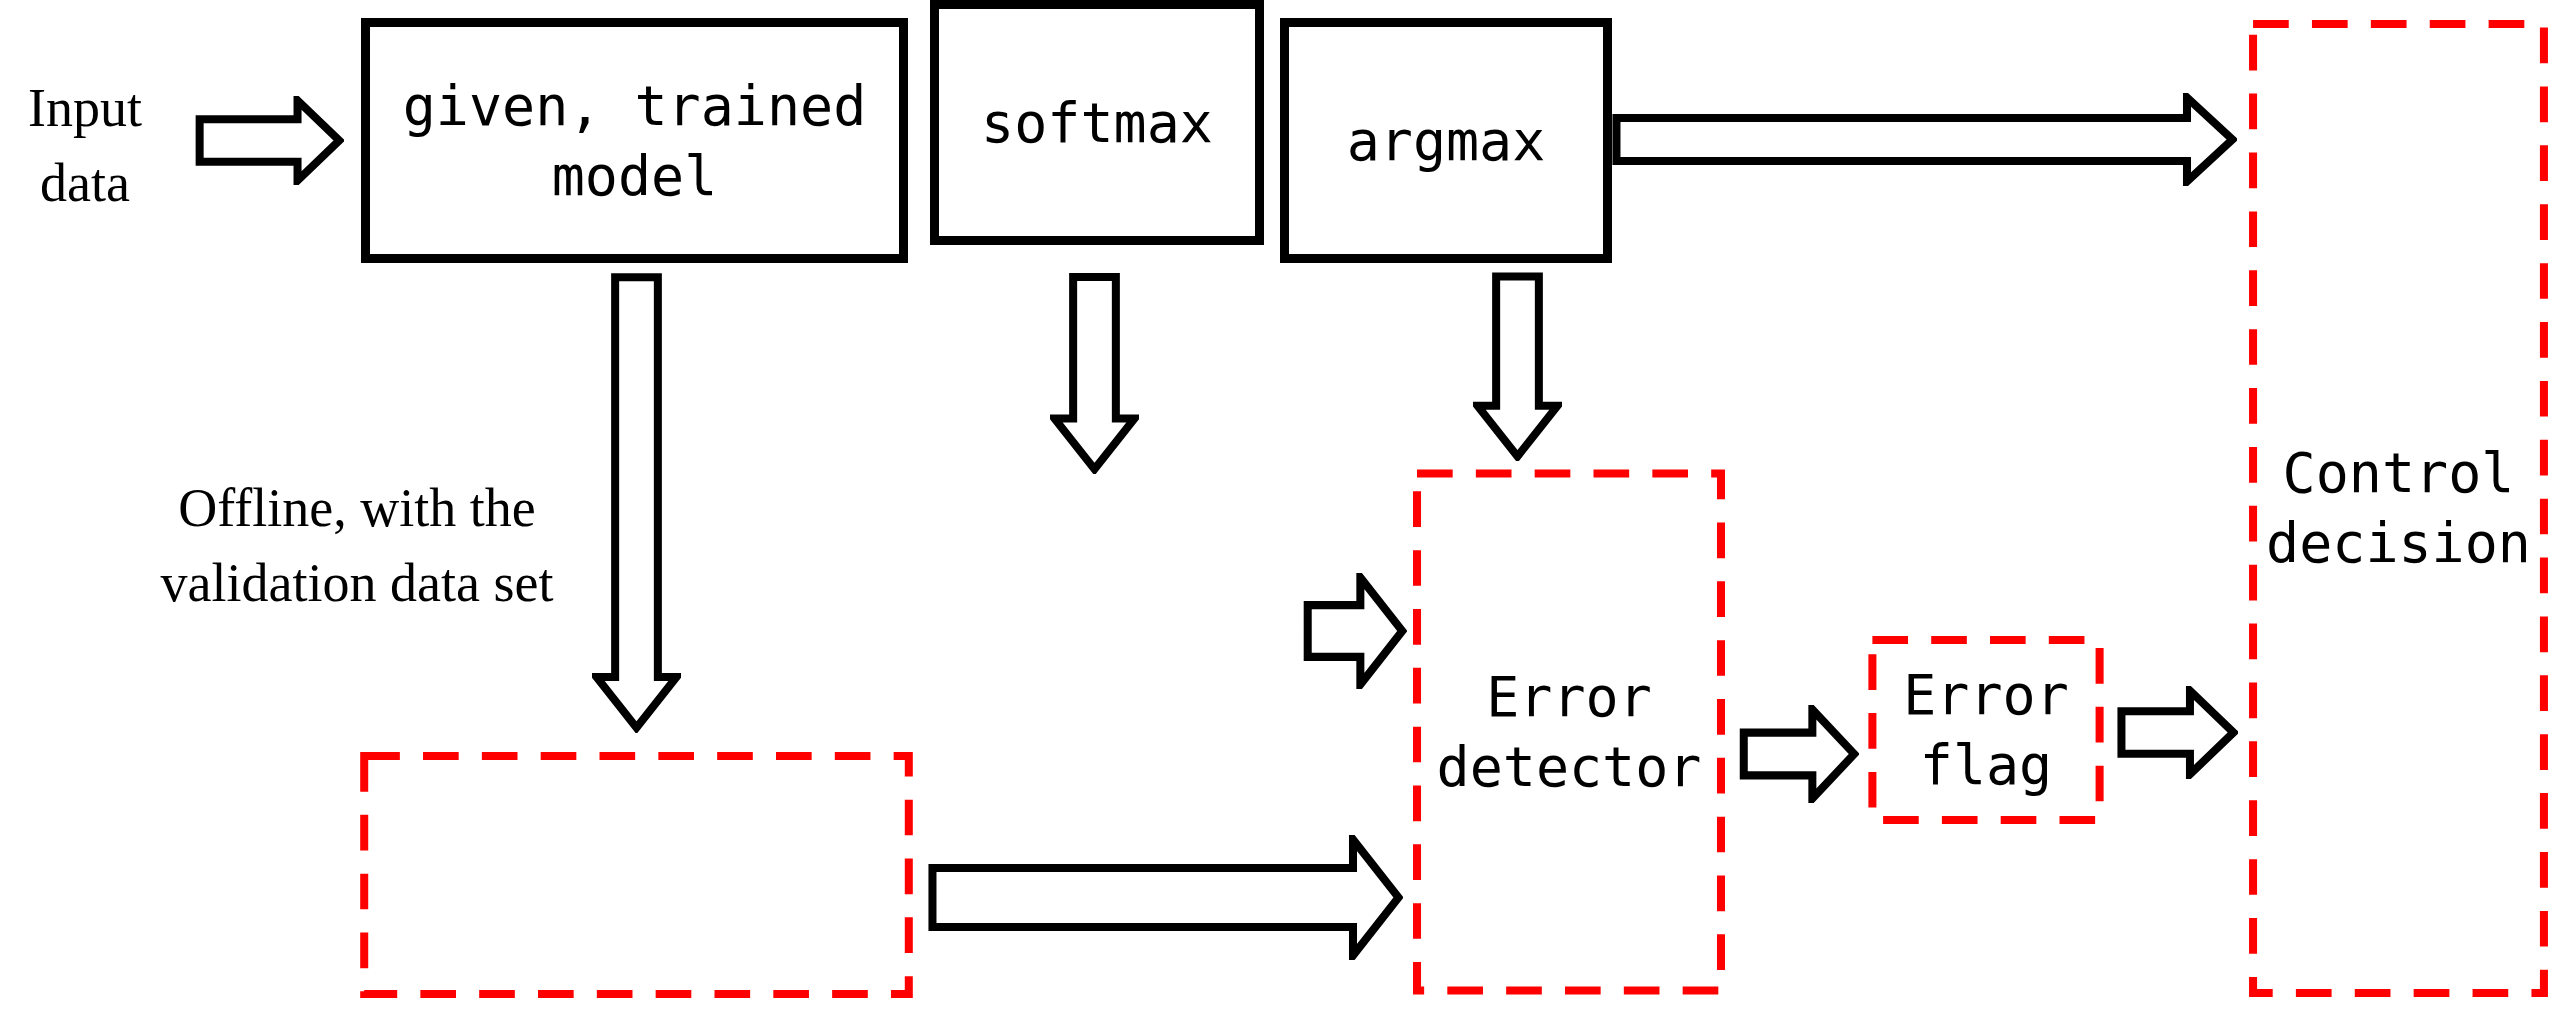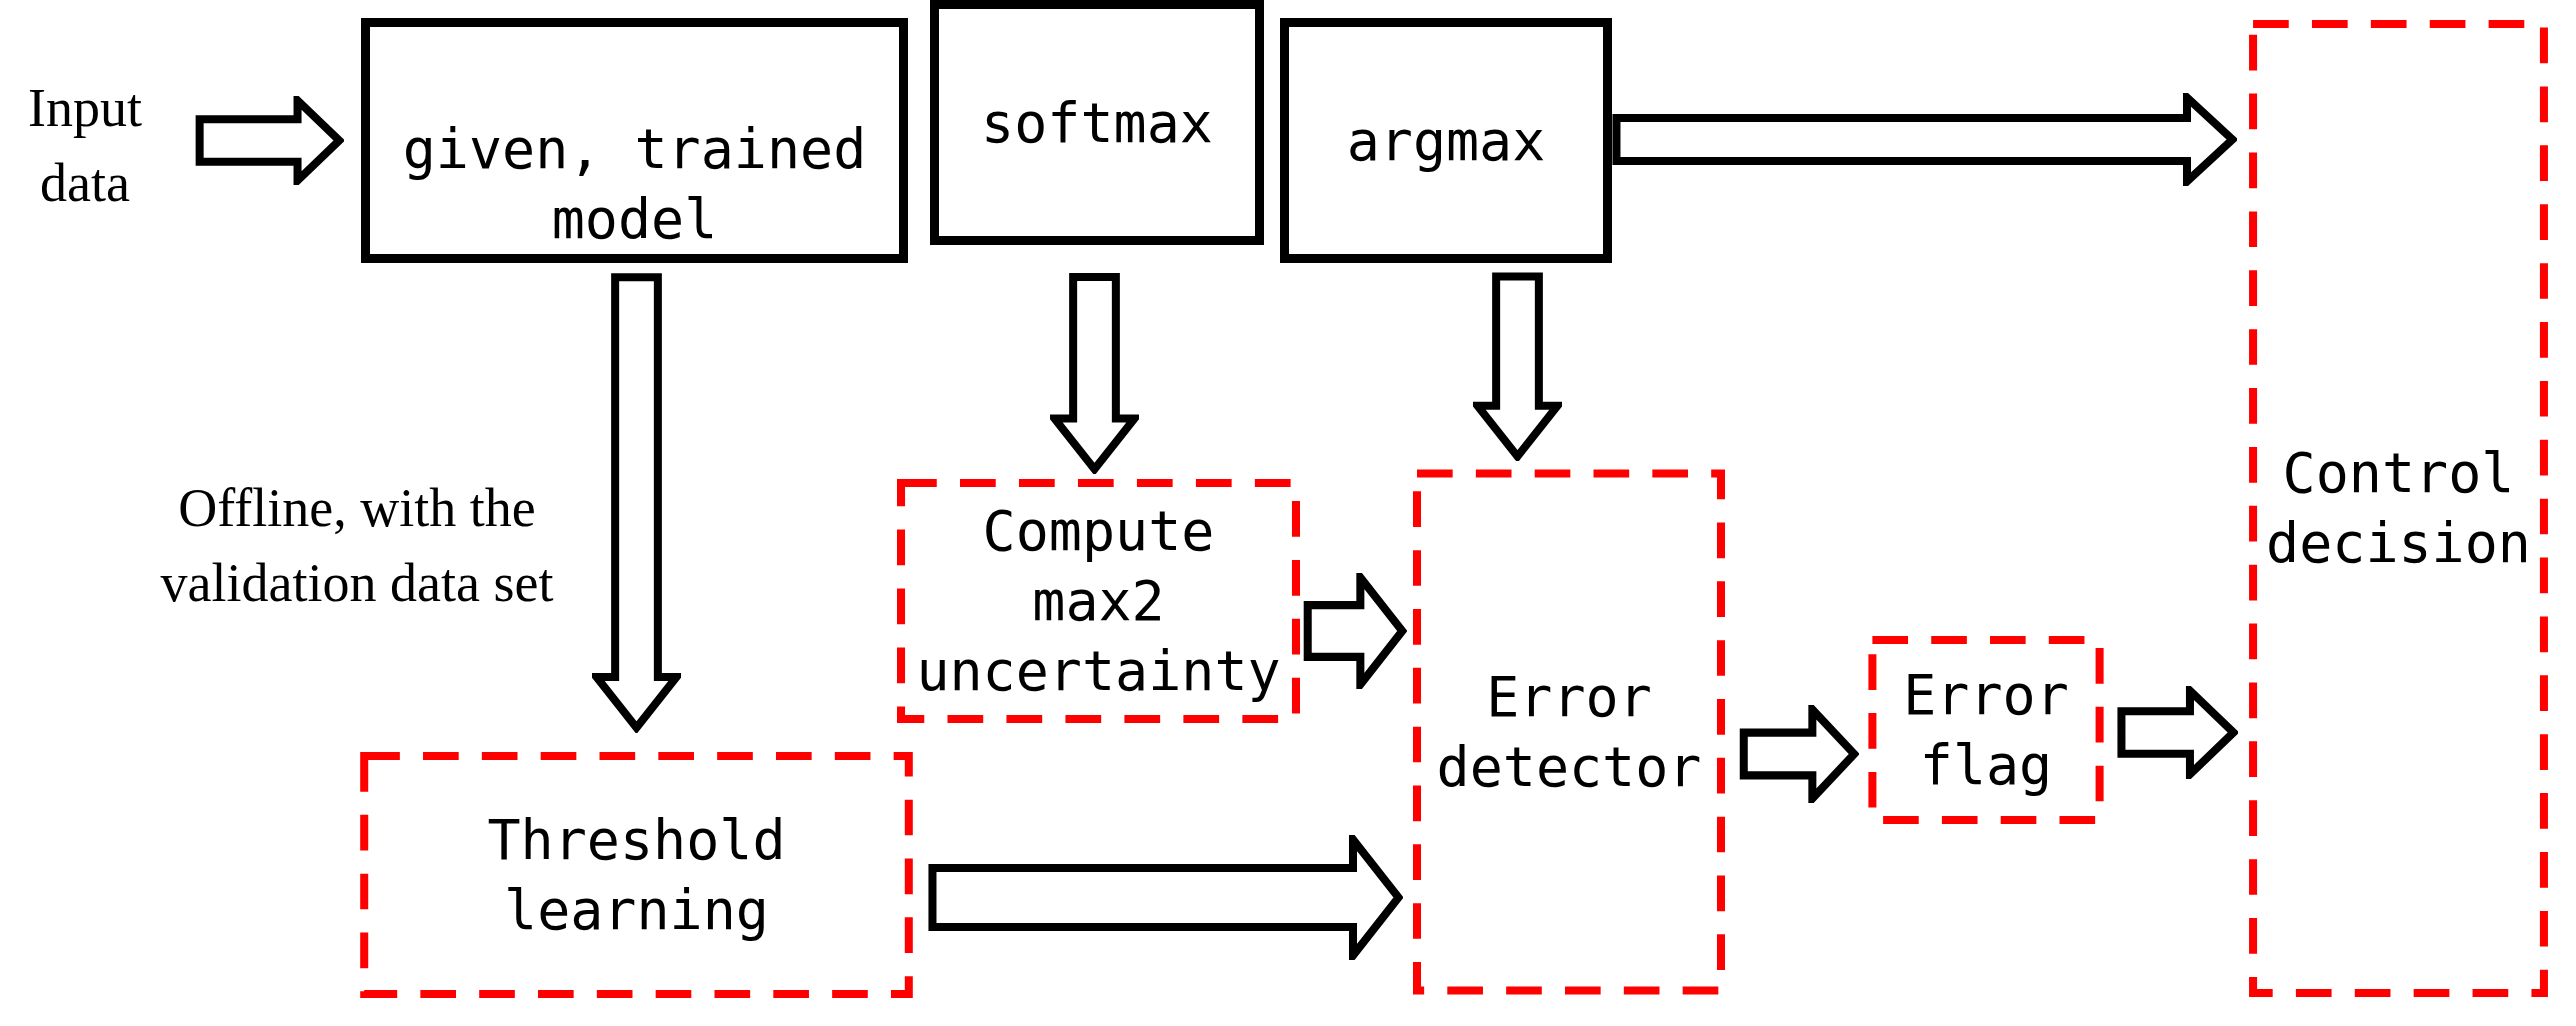--- a/index.html
+++ b/index.html
@@ -40,49 +40,41 @@
   }
   .arrow{position:absolute;}
   .arrow polygon{fill:#ffffff;stroke:#000000;stroke-width:9;stroke-linejoin:miter;}
   .dash-rect{fill:none;stroke:#ff0000;stroke-width:9;stroke-dasharray:40 26;}
 </style>
 </head>
 <body>
 
 <div class="canvas">
 
-  <div class="box solid" style="left:361px;top:18px;width:547px;height:245px;align-items:flex-end;">
+  <div class="box solid" style="left:361px;top:18px;width:547px;height:245px;">
     <span class="label">given, trained
 model</span>
   </div>
 
   <div class="box solid" style="left:930px;top:0;width:334px;height:245px;">
     <span class="label">softmax</span>
   </div>
 
   <div class="box solid" style="left:1280px;top:18px;width:332px;height:245px;justify-content:center;">
     <span class="label">argmax</span>
   </div>
 
   <div class="box" style="left:2249px;top:19.6px;width:299px;height:977px;">
     <svg class="dashed-svg" width="299" height="977" viewBox="0 0 335 1095">
       <rect class="dash-rect" x="4.5" y="4.5" width="326" height="1086"></rect>
     </svg>
     <span class="label">Control
 decision</span>
   </div>
 
-  <div class="box" style="left:897px;top:479px;width:403px;height:244px;">
-    <svg class="dashed-svg" width="403" height="244" viewBox="0 0 451 273">
-      <rect class="dash-rect" x="4.5" y="4.5" width="442" height="264"></rect>
-    </svg>
-    <span class="label">Compute
-max2
-uncertainty</span>
-  </div>
 
   <div class="box" style="left:1413px;top:469px;width:312px;height:526px;">
     <svg class="dashed-svg" width="312" height="526" viewBox="0 0 350 589">
       <rect class="dash-rect" x="4.5" y="4.5" width="341" height="580"></rect>
     </svg>
     <span class="label">Error
 detector</span>
   </div>
 
   <div class="box" style="left:1868px;top:636px;width:236px;height:188px;">
@@ -90,22 +82,20 @@
       <rect class="dash-rect" x="4.5" y="4.5" width="255" height="202"></rect>
     </svg>
     <span class="label">Error
 flag</span>
   </div>
 
   <div class="box" style="left:360px;top:752px;width:553px;height:246px;">
     <svg class="dashed-svg" width="553" height="246" viewBox="0 0 620 276">
       <rect class="dash-rect" x="4.5" y="4.5" width="611" height="267"></rect>
     </svg>
-    <span class="label">Threshold
-learning</span>
   </div>
 
   <div class="serif" style="left:0px;top:71px;width:170px;">Input
 data</div>
 
   <div class="serif" style="left:98px;top:471px;width:518px;">Offline, with the
 validation data set</div>
 
 
   <svg class="arrow" style="left:195px;top:96px;" width="149" height="89" viewBox="0 0 167 100">

